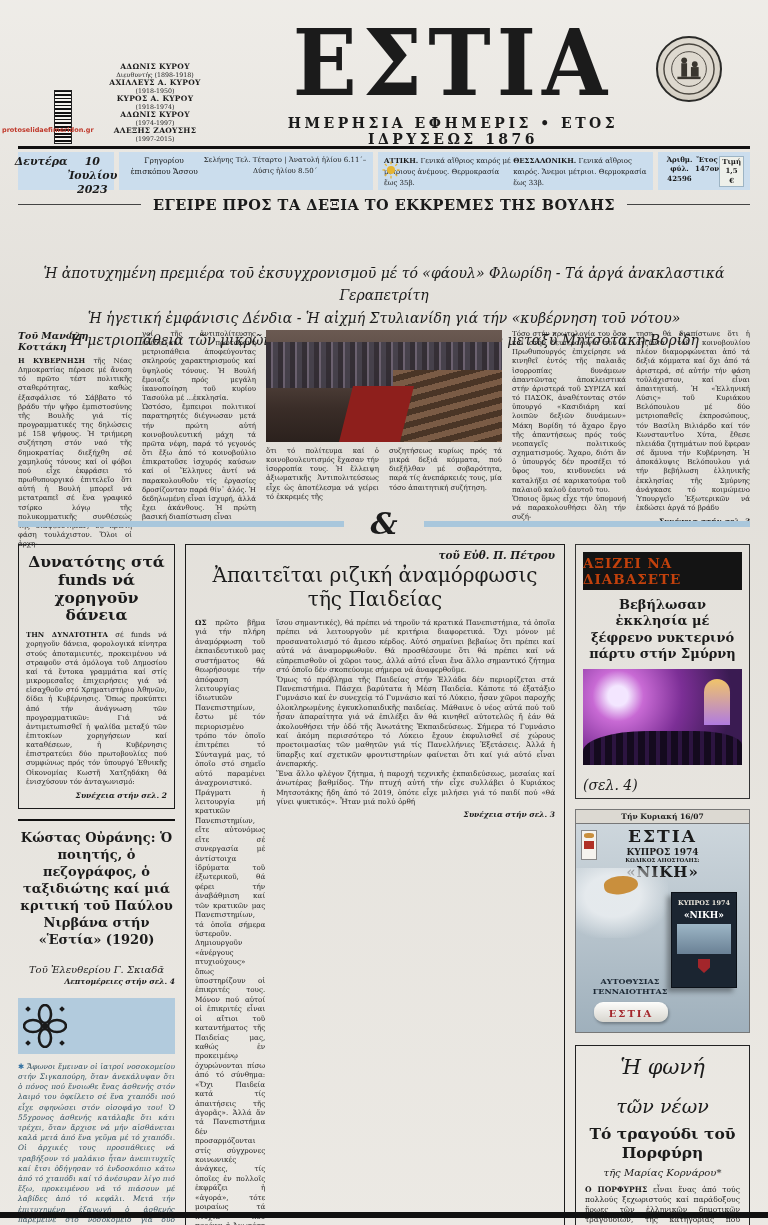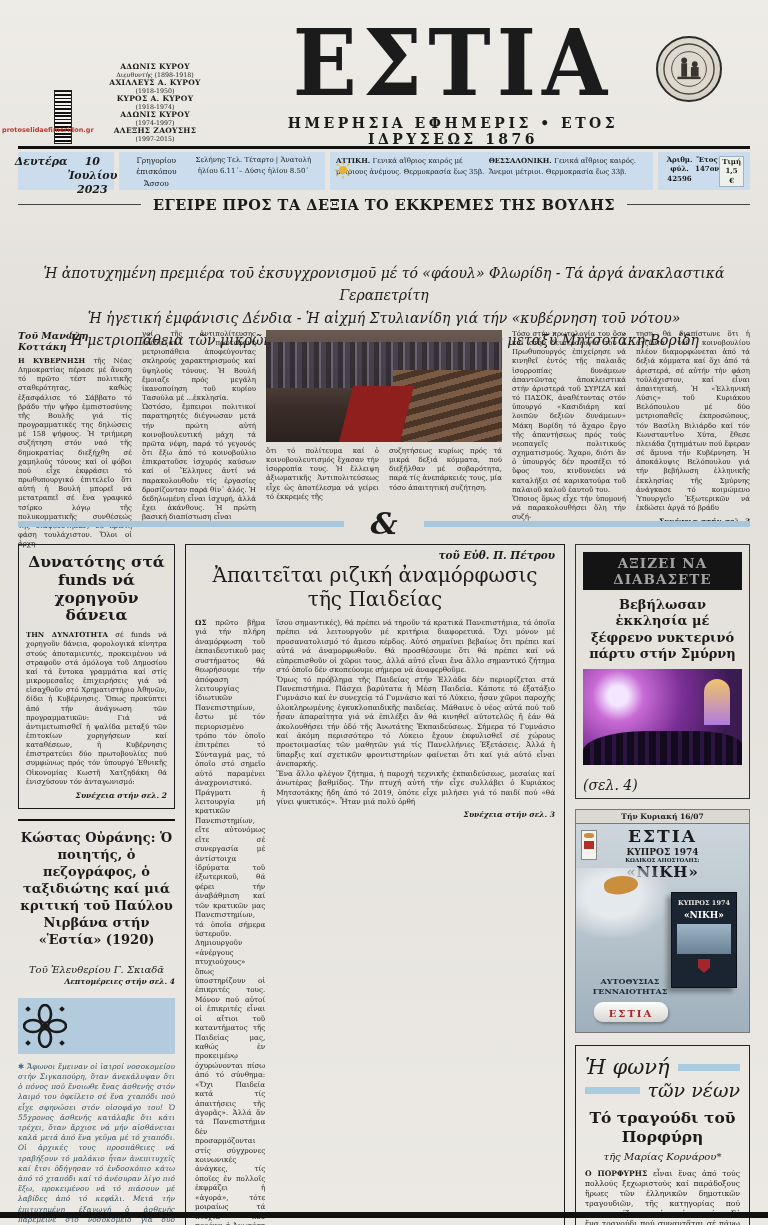--- a/index.html
+++ b/index.html
@@ -23,21 +23,21 @@
   #seal { width:66px; height:66px; margin:16px 28px 0 6px; border-radius:50%; border:2.5px solid #2a2a28;
           background:radial-gradient(circle at 50% 45%, #ded9cf 55%, #c9c3b6 90%); position:relative; }
   #seal svg { position:absolute; inset:4px; }
   #watermark { left:2px; top:126px; font-family:"DejaVu Sans",sans-serif; font-size:6.5px; color:#c0392b; font-weight:bold; }
   #mast-rule { left:18px; top:146px; width:732px; height:2.5px; background:#111; }
 
   
   #datebar { left:18px; top:152px; width:732px; height:38px; display:flex; gap:5px; font-size:7px; }
   .dcell { background:#cbdded; height:100%; padding:3px 6px; display:flex; justify-content:center; }
   #dc-date { width:96px; text-align:center; font-style:italic; font-weight:bold; font-size:11px; line-height:1.25; }
-  #dc-saint { width:206px; text-align:center; line-height:1.5; }
+  #dc-saint { width:254px; text-align:center; line-height:1.5; }
   #dc-saint .s1 { font-size:7.5px; }
   #dc-weather { flex:1; line-height:1.6; position:relative; }
   #sun-icon { position:absolute; left:4px; top:9px; width:18px; height:18px; }
   #dc-issue { width:92px; text-align:center; font-weight:bold; line-height:1.35; }
   #dc-issue .price { background:#eef0ea; border:.5px solid #9db4c4; margin-top:1px; padding:0 2px; }
 
   
   #kicker { left:18px; top:196px; width:732px; display:flex; align-items:center; gap:12px;
             font-size:14.5px; font-weight:bold; letter-spacing:.5px; text-align:center; }
   #kicker::before, #kicker::after { content:""; flex:1; border-top:1.2px solid #444; }
@@ -77,21 +77,21 @@
   #ouranis-det { font-style:italic; font-weight:bold; font-size:7.5px; text-align:right; margin-top:2px; }
 
   #edit-box { padding:6px 9px 8px; }
   #edit-by { text-align:right; font-style:italic; font-weight:bold; font-size:10.5px; margin:-2px 0 2px; }
   #edit-title { font-size:20px; font-weight:normal; margin-bottom:7px; }
   #edit-cols { display:flex; gap:11px; }
   #edit-cols .news { flex:1; font-size:7.2px; }
 
   
   #worth-box { border:1.2px solid #333; padding:7px 7px 5px; }
-  #worth-head { background:#141414; color:#a3a3a3; font-size:13.5px; font-weight:bold; letter-spacing:1px; text-align:center; padding:3px 0; }
+  #worth-head { background:#141414; color:#c2410c; font-size:13.5px; font-weight:bold; letter-spacing:1px; text-align:left; padding:3px 0; }
   #worth-title { font-size:13px; font-weight:bold; line-height:1.25; margin:7px 4px 7px; }
   #party-photo { width:100%; height:96px; position:relative; overflow:hidden;
      background:radial-gradient(circle at 22% 28%, #f3e6ff 0 7%, #c86ad4 18%, #7c2f96 45%, #3a1b52 80%); }
   #party-photo .door { position:absolute; right:12px; top:10px; width:26px; height:46px; border-radius:14px 14px 0 0; background:linear-gradient(180deg,#f0c46a,#b07be0); }
   #party-photo .crowd { position:absolute; bottom:0; left:0; width:100%; height:34px;
      background:repeating-linear-gradient(90deg,#140a1e 0 7px,#2c1440 7px 11px); border-radius:40% 30% 0 0/60% 40% 0 0; }
   #worth-page { font-style:italic; font-size:14px; text-align:left; margin-top:12px; }
 
   #promo { margin-top:10px; border:1px solid #777; }
   #promo-head { font-size:7.5px; font-weight:bold; text-align:center; padding:2px 0; border-bottom:1px solid #777; background:#dcd9d2; }
@@ -108,21 +108,21 @@
   #promo-book .bniki { color:#fff; font-size:9px; text-align:center; font-weight:bold; margin:3px 0; }
   #promo-book .bimg { height:30px; background:linear-gradient(180deg,#9db6c6,#6a8195); margin-top:4px; }
   #promo-book .bshield { width:12px; height:14px; background:#a3262b; margin:5px auto 0; clip-path:polygon(0 0,100% 0,100% 60%,50% 100%,0 60%); }
   #promo-smoke { position:absolute; left:0; top:44px; width:92px; height:70px; background:radial-gradient(ellipse at 40% 40%, #e9edf0 0 35%, rgba(233,237,240,0) 75%); opacity:.9; }
   #promo-cymap { position:absolute; left:28px; top:52px; width:34px; height:18px; background:#c98f3d; border-radius:45% 60% 50% 50%; transform:rotate(-8deg); }
   #promo-auto { position:absolute; left:8px; top:152px; width:92px; text-align:center; font-weight:bold; font-size:8px; line-height:1.25; color:#1d2935; }
   #promo-roll { position:absolute; left:18px; bottom:10px; width:74px; height:20px; background:linear-gradient(180deg,#fdfdfb,#d8d6cf); border-radius:9px; box-shadow:1px 2px 3px rgba(0,0,0,.3); text-align:center; }
   #promo-roll span { font-weight:bold; font-size:10px; letter-spacing:2px; color:#a3262b; line-height:20px; }
 
   #youth-box { margin-top:12px; border:1.2px solid #222; padding:9px 9px 7px; }
-  .yline { display:flex; align-items:center; gap:8px; }
+  .yline { display:flex; align-items:center; gap:8px;flex-direction:column; }
   .ybar { height:7px; background:#aacbe0; flex:1; }
   .yt1 { font-size:21px; font-style:italic; }
   .yt2 { font-size:19px; font-style:italic; }
   #youth-title { font-size:15.5px; font-weight:bold; line-height:1.2; margin-top:8px; }
   #youth-by { font-style:italic; font-size:10px; margin:5px 0 7px; }
   #youth-box .news { font-size:7.6px; }
 
   
   #pennies-head { margin-top:12px; background:#b2cbdd; display:flex; align-items:center; gap:6px; padding:6px 5px; }
   #pennies-head .txt { font-weight:bold; font-size:13.5px; line-height:1.3; letter-spacing:.5px; }

